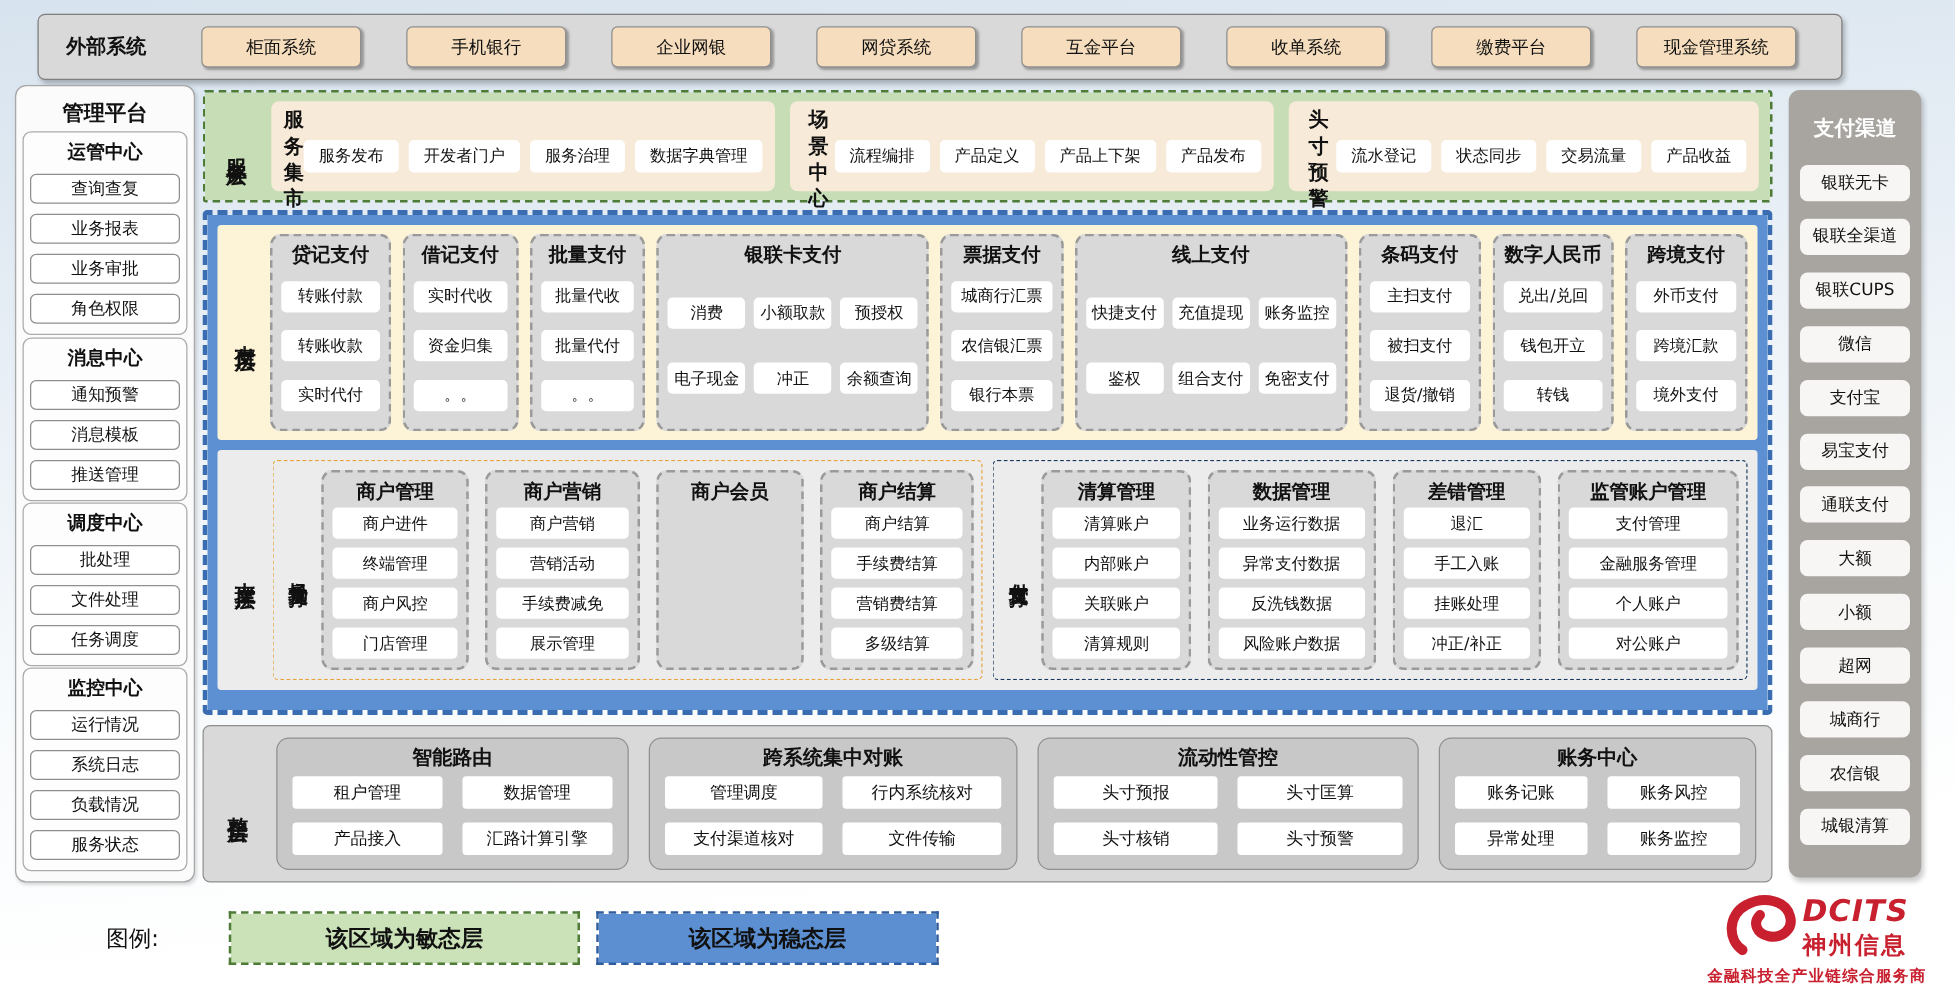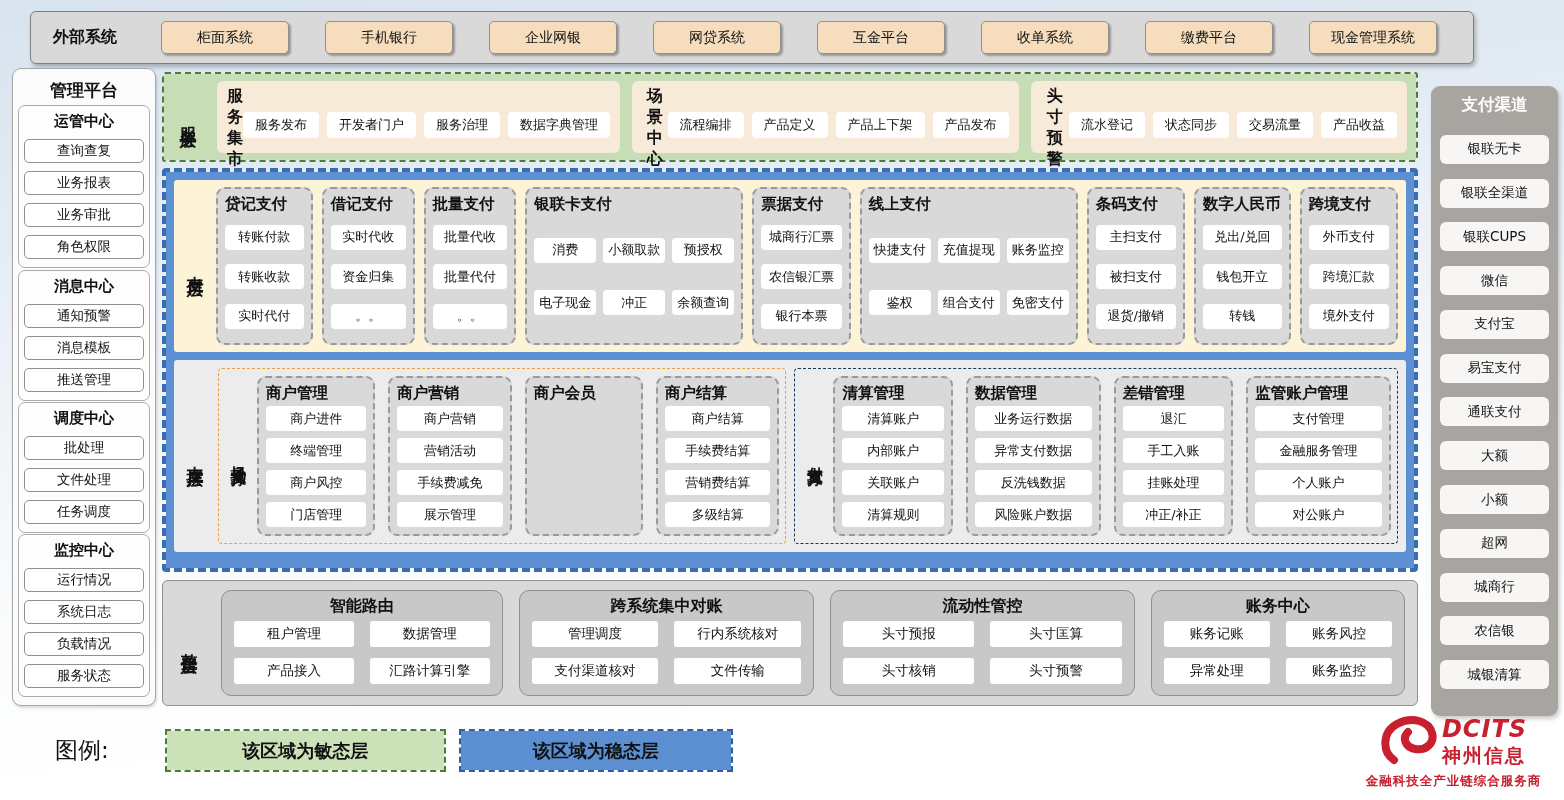--- a/index.html
+++ b/index.html
@@ -49,21 +49,21 @@
   .stable { position:absolute; left:162px; top:168px; width:1256px; height:404px;
             background:#5c90d2; background-clip:padding-box; border:4px dashed #3a6cb2;
             border-radius:4px; padding:8px; }
 
   
   .pay-band { background:#fdf3d6; border-radius:3px; height:172px; display:flex; padding:7px 8px; }
   .pay-band .vlabel { font-size:17px; width:28px; }
   .pay-groups { flex:1; display:flex; gap:9px; margin-left:6px; }
   .pgroup { background:#d9d9d9; border:2px dashed #9a9a9a; border-radius:9px;
             padding:3px 7px 7px; display:flex; flex-direction:column; }
-  .pgroup-title { font-weight:bold; font-size:15.5px; padding:2px 0; white-space:nowrap; }
+  .pgroup-title { text-align:center; font-weight:bold; font-size:15.5px; padding:2px 0; white-space:nowrap; }
   .pgroup-items { flex:1; display:grid; grid-template-columns:1fr; gap:7px; align-content:space-evenly; }
   .pgroup[data-cols="2"] .pgroup-items { grid-template-columns:1fr 1fr 1fr; }
   .pbtn { background:#fff; border-radius:4px; height:25px; display:flex; align-items:center;
           justify-content:center; font-size:13px; white-space:nowrap; padding:0 5px; }
 
   
   .support-band { background:#ececec; border-radius:3px; margin-top:8px; height:192px;
                   display:flex; padding:8px 8px; }
   .support-band .vlabel { font-size:17px; width:28px; }
   .sec { border-radius:4px; display:flex; padding:7px 6px; margin-left:8px; }
@@ -80,31 +80,31 @@
                  display:flex; padding:9px 12px; }
   .integration .vlabel { font-size:17px; width:30px; }
   .ipanel { background:#c8c8c8; border:1px solid #909090; border-radius:10px; margin-left:16px;
             padding:1px 12px 9px; display:flex; flex-direction:column; }
   .ipanel-title { text-align:center; font-weight:bold; font-size:16px; padding:4px 0 2px; }
   .ipanel-items { flex:1; display:grid; grid-template-columns:1fr 1fr; gap:9px 16px; align-content:space-evenly; }
   .ibtn { background:#fff; border-radius:3px; height:26px; display:flex; align-items:center;
           justify-content:center; font-size:13.5px; white-space:nowrap; padding:0 8px; }
 
   
-  .channels { position:absolute; left:1431px; top:72px; width:127px; height:630px;
-              background:#a8a4a0; border-radius:9px; padding:4px 9px 12px;
+  .channels { position:absolute; left:1431px; top:72px; width:106px; height:630px;
+              background:#a8a4a0; border-radius:9px; padding:16px 9px 12px;
               display:flex; flex-direction:column; justify-content:space-between;
-              box-shadow:2px 3px 4px rgba(0,0,0,.2);margin-top:14px; }
+              box-shadow:2px 3px 4px rgba(0,0,0,.2); }
   .channels-title { color:#fff; font-weight:bold; font-size:16.5px; text-align:center; padding:4px 0; }
   .chbtn { background:#f7f6f4; border-radius:6px; height:29px; display:flex; align-items:center;
            justify-content:center; font-size:13.5px; white-space:nowrap; }
 
   
   .legend { position:absolute; left:55px; top:729px; display:flex; align-items:center; }
-  .legend-label { font-size:23px; margin-right:56px; }
+  .legend-label { font-size:18px; margin-right:56px;margin-left:30px; }
   .legend-box { height:43px; display:flex; align-items:center; justify-content:center;
                 font-size:18px; font-weight:bold; }
   .legend-agile { width:281px; background:#cbe2b8; background-clip:padding-box; border:2px dashed #4e7b35; }
   .legend-stable { width:274px; background:#5b8fd2; background-clip:padding-box; border:2.5px dashed #2f5d9e; margin-left:13px; }
 
   
   .logo { position:absolute; right:8px; bottom:10px; width:205px; text-align:center; }
   .logo-row { display:flex; align-items:center; justify-content:center; gap:4px; }
   .logo-texts { display:flex; flex-direction:column; align-items:flex-start; }
   .logo-name { color:var(--brand_red,#c8202f); font-weight:bold; font-style:italic; font-size:24px;

